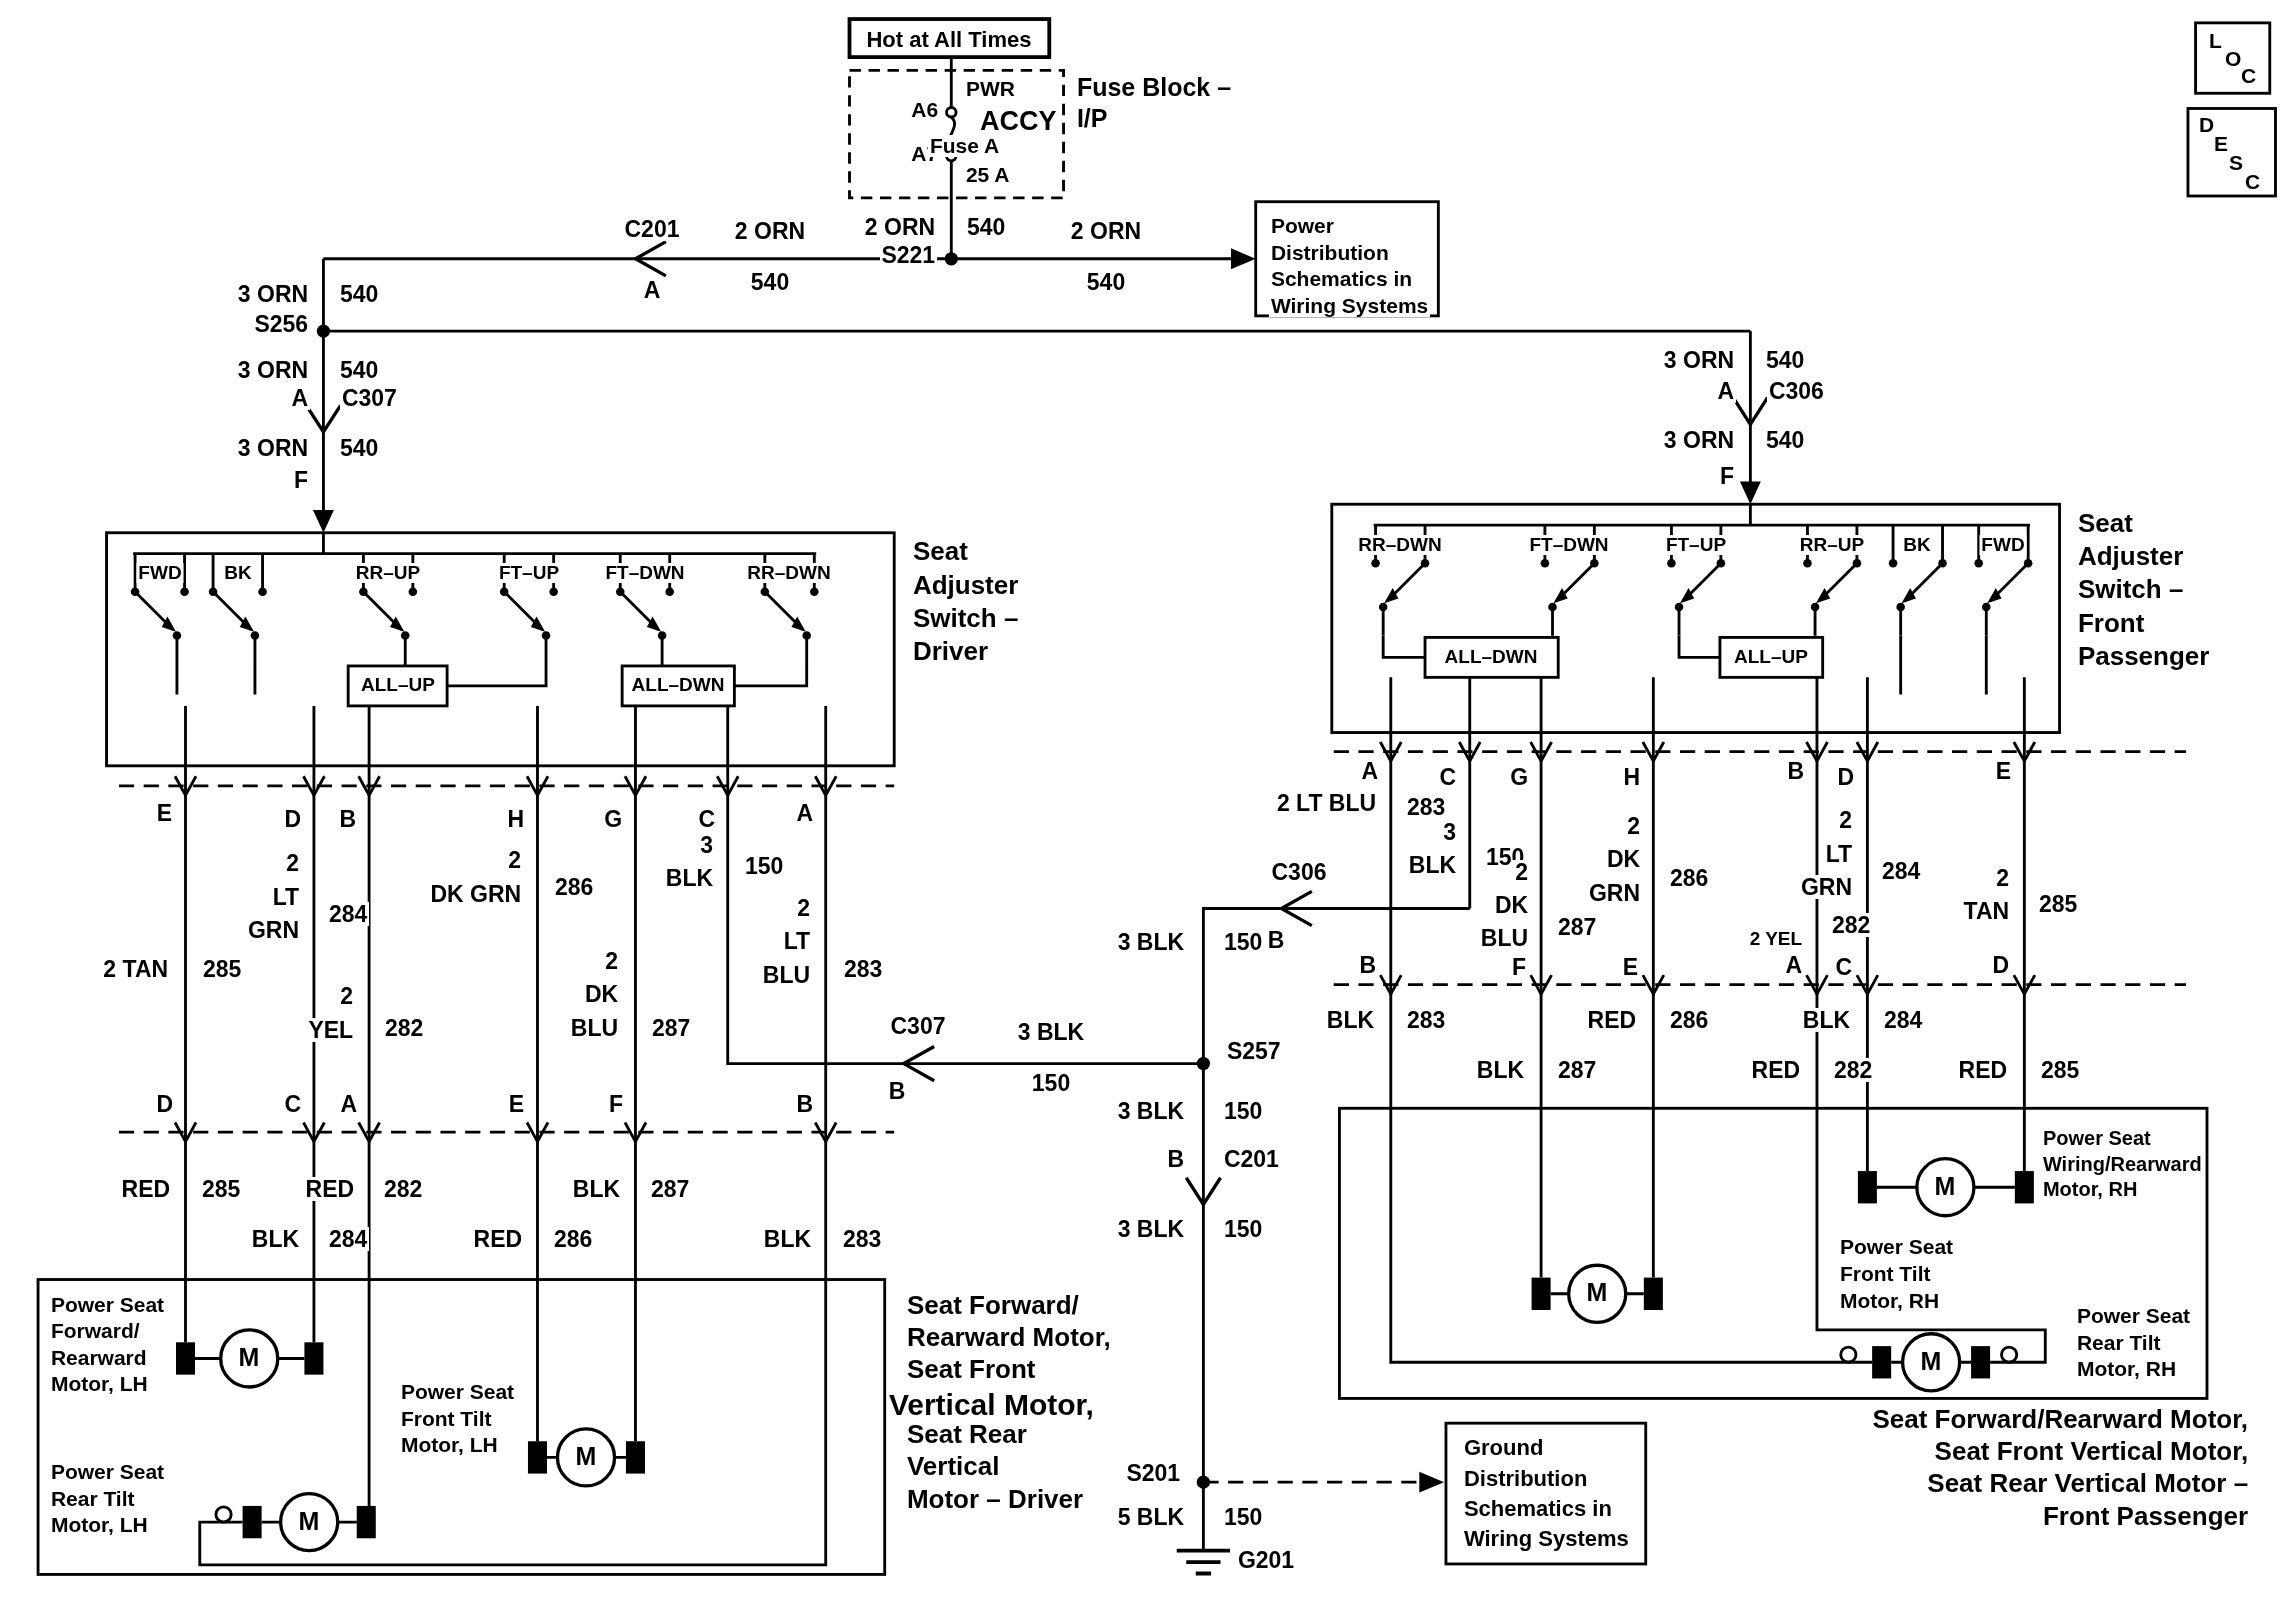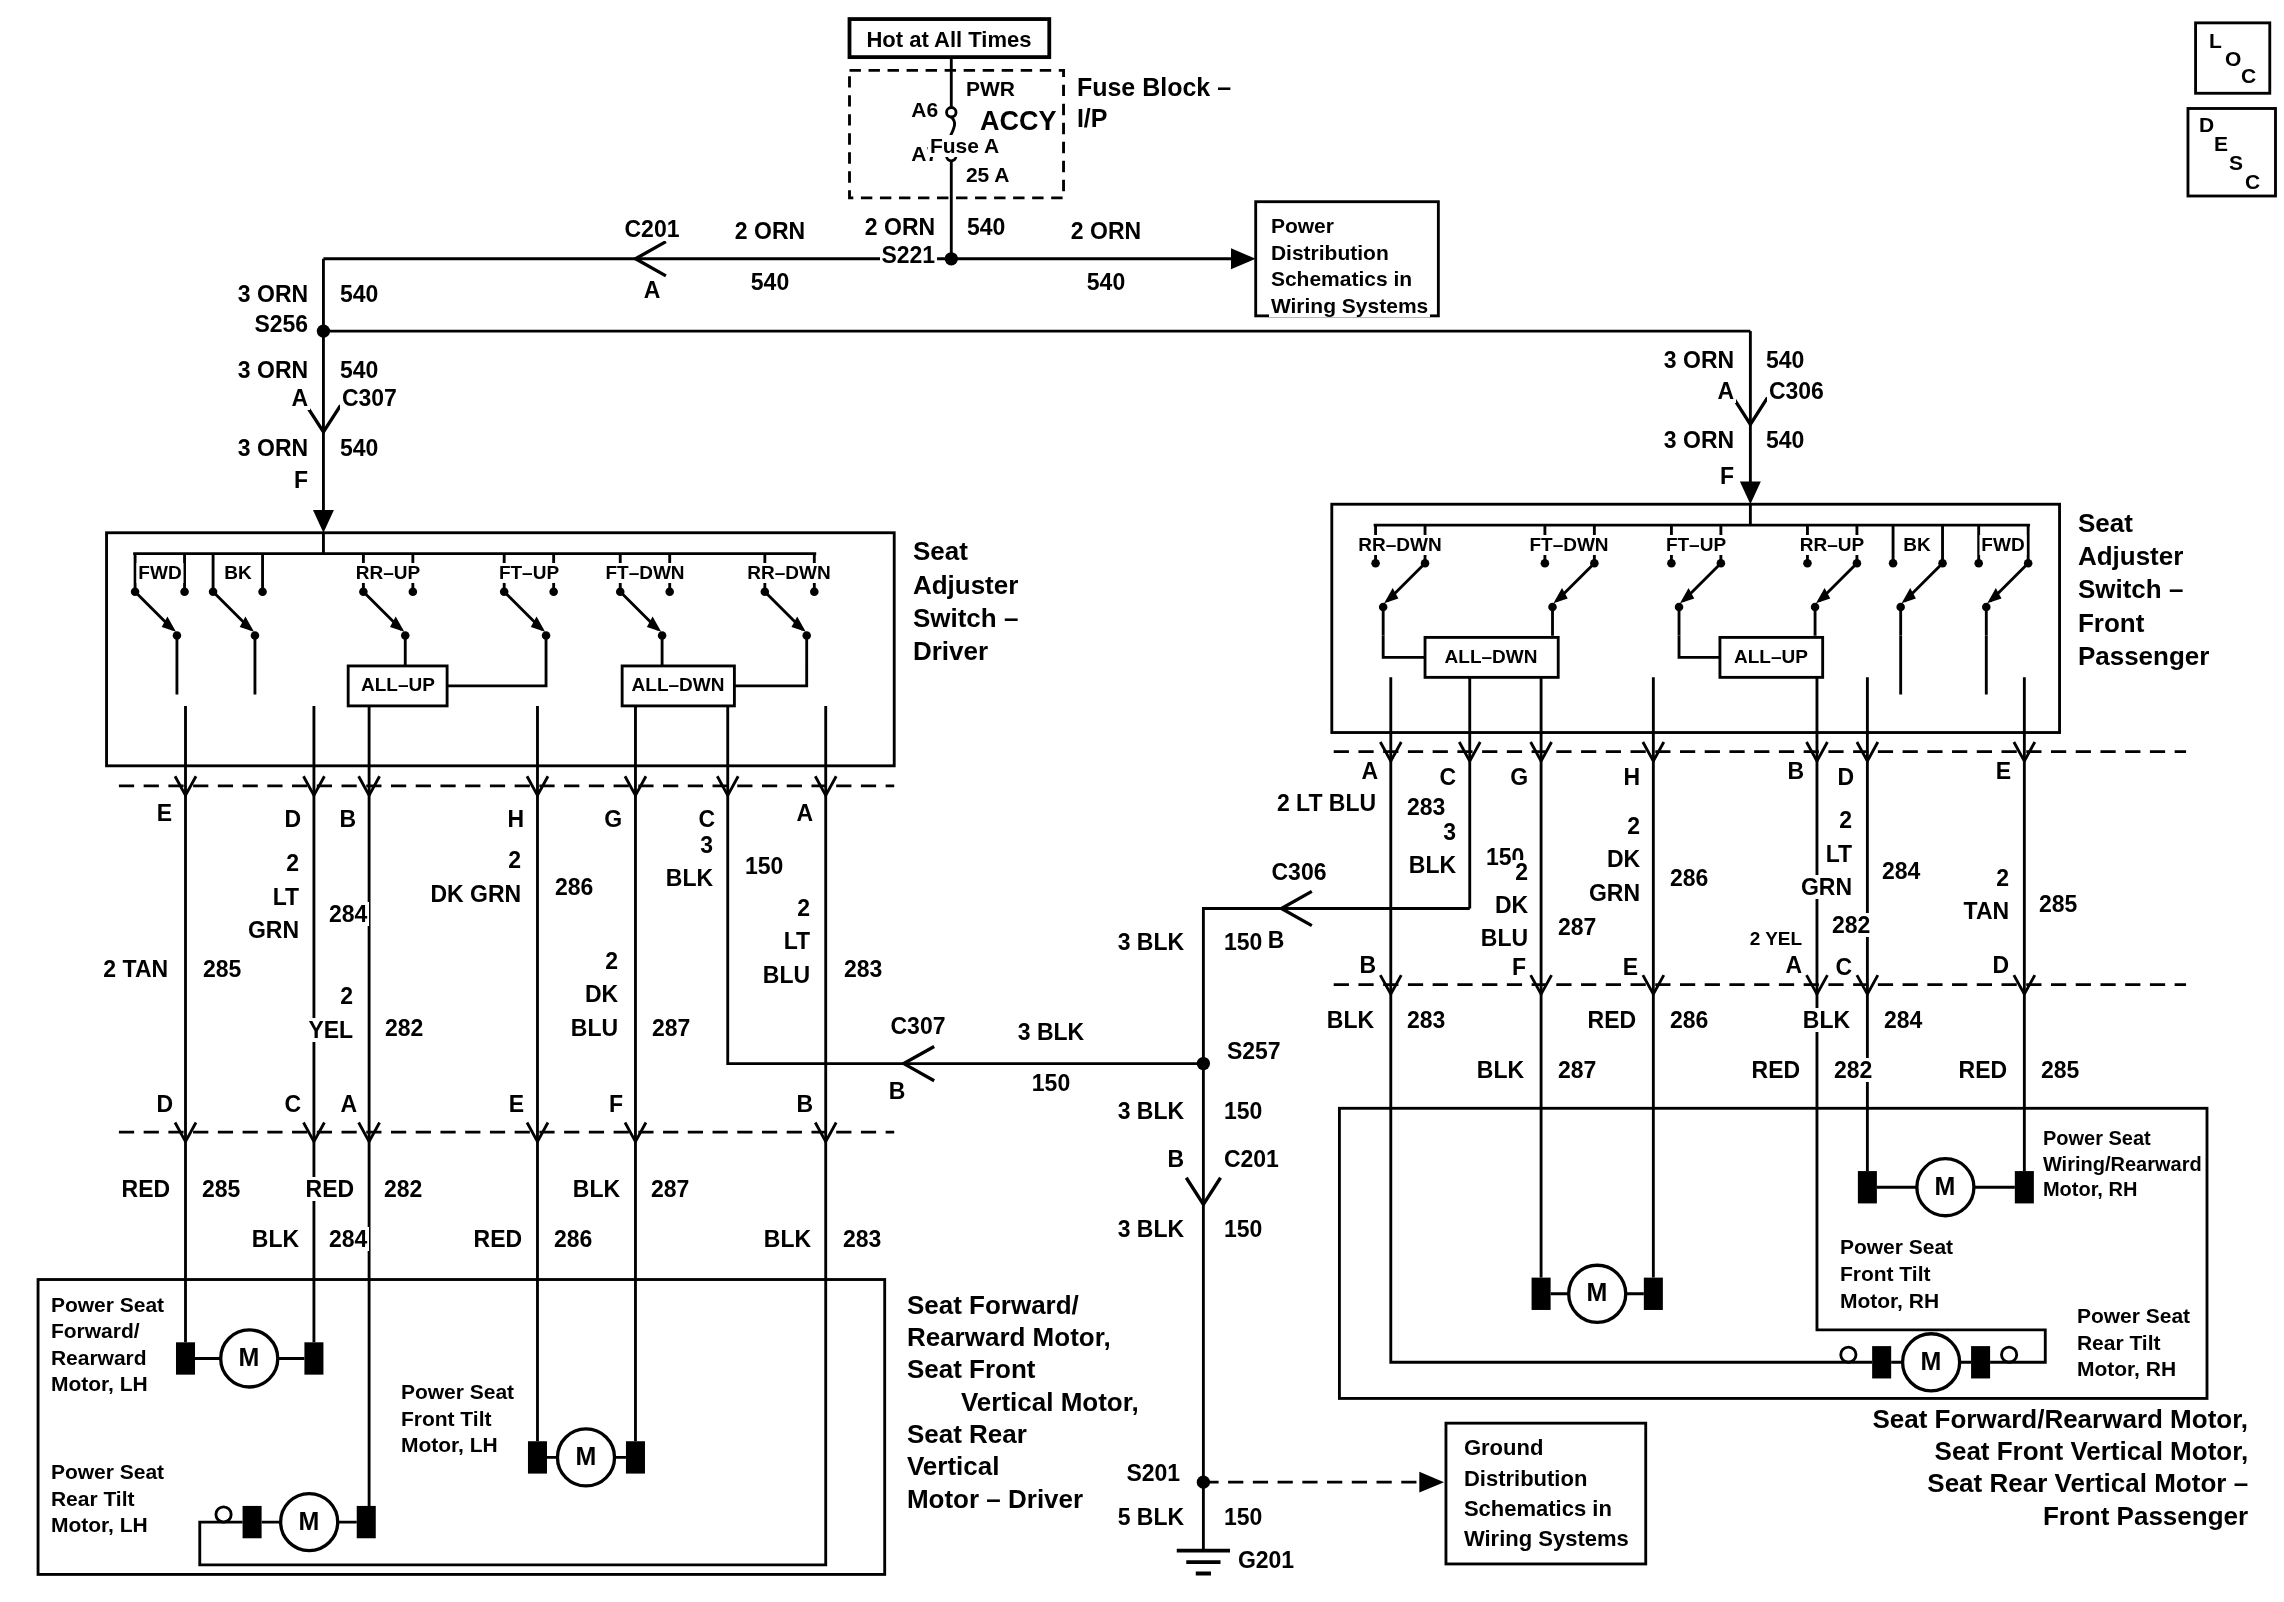--- a/index.html
+++ b/index.html
@@ -369,21 +369,21 @@
     <div class="lbl" style="top: 1434px; font-size: 21px; left: 399px;">Motor, LH</div>
     <div class="lbl" style="top: 1461px; font-size: 21px; left: 49px;">Power Seat</div>
     <div class="lbl" style="top: 1488px; font-size: 21px; left: 49px;">Rear Tilt</div>
     <div class="lbl" style="top: 1514px; font-size: 21px; left: 49px;">Motor, LH</div>
     <div class="lbl" style="top: 1344px; font-size: 25px; left: 249px; transform: translateX(-50%);">M</div>
     <div class="lbl" style="top: 1443px; font-size: 25px; left: 586px; transform: translateX(-50%);">M</div>
     <div class="lbl" style="top: 1508px; font-size: 25px; left: 309px; transform: translateX(-50%);">M</div>
     <div class="lbl" style="top: 1292px; font-size: 26px; left: 905px;">Seat Forward/</div>
     <div class="lbl" style="top: 1324px; font-size: 26px; left: 905px;">Rearward Motor,</div>
     <div class="lbl" style="top: 1356px; font-size: 26px; left: 905px;">Seat Front</div>
-    <div class="lbl" style="top: 1389px; font-size: 26px; left: 959px;">Vertical Motor,</div>
+    <div class="lbl" style="top: 1389px; font-size: 30px; left: 887px;">Vertical Motor,</div>
     <div class="lbl" style="top: 1421px; font-size: 26px; left: 905px;">Seat Rear</div>
     <div class="lbl" style="top: 1453px; font-size: 26px; left: 905px;">Vertical</div>
     <div class="lbl" style="top: 1486px; font-size: 26px; left: 905px;">Motor – Driver</div>
     <div class="lbl" style="top: 510px; font-size: 26px; left: 2076px;">Seat</div>
     <div class="lbl" style="top: 543px; font-size: 26px; left: 2076px;">Adjuster</div>
     <div class="lbl" style="top: 576px; font-size: 26px; left: 2076px;">Switch –</div>
     <div class="lbl" style="top: 610px; font-size: 26px; left: 2076px;">Front</div>
     <div class="lbl" style="top: 643px; font-size: 26px; left: 2076px;">Passenger</div>
     <div class="lbl" style="top: 535px; font-size: 19px; left: 1400px; transform: translateX(-50%);">RR–DWN</div>
     <div class="lbl" style="top: 535px; font-size: 19px; left: 1569px; transform: translateX(-50%);">FT–DWN</div>

